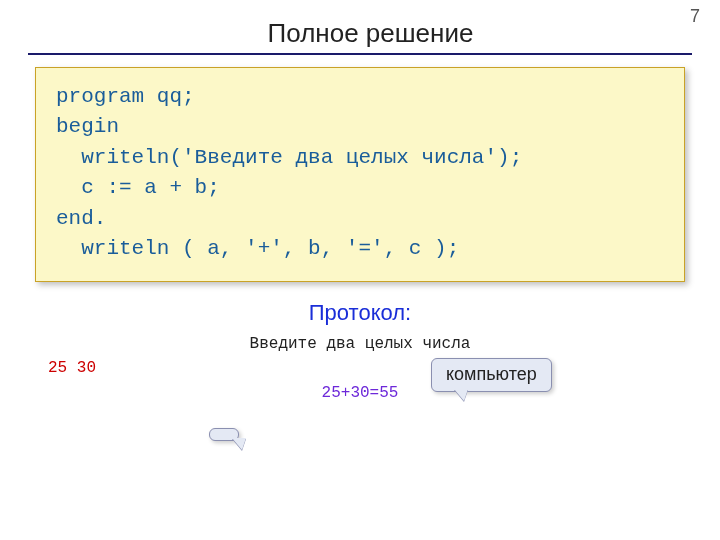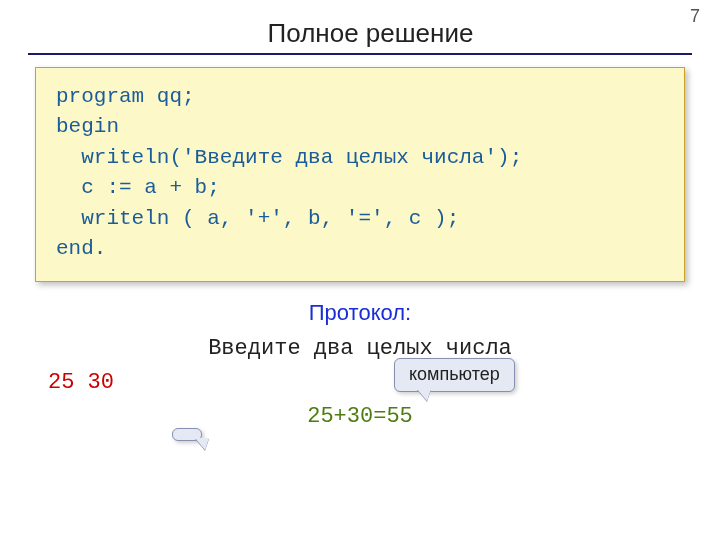--- a/index.html
+++ b/index.html
@@ -48,38 +48,39 @@
   .proto-heading {
     text-align: center;
     color: #1a2ed8;
     font-size: 22px;
     margin-top: 18px;
     margin-bottom: 6px;
     font-weight: normal;
   }
   .console {
     font-family: "Courier New", Courier, monospace;
-    font-size: 22px;
+    font-size: 16px;
     text-align: center;
     line-height: 1.55;
   }
   .console .prompt { color: #222; }
   .console .user-input { color: #cc0000; text-align: left; padding-left: 48px; }
-  .console .result { color: #4d7c0f; }
+  .console .result { color: #6d28d9; }
 
   .callout {
     position: absolute;
     background: #e4e9f4;
     border: 1px solid #8a8fb0;
     border-radius: 6px;
     padding: 5px 14px 6px 14px;
     font-size: 18px;
     color: #222;
     box-shadow: 2px 2px 4px rgba(0,0,0,0.2);
     font-family: Arial, Helvetica, sans-serif;
+    margin-left: 37px;
   }
   .callout .tail {
     position: absolute;
     bottom: -10px;
     left: 22px;
     width: 0; height: 0;
     border-left: 10px solid transparent;
     border-right: 4px solid transparent;
     border-top: 12px solid #e4e9f4;
     filter: drop-shadow(0 1px 0 #8a8fb0);
@@ -93,22 +94,22 @@
 <div class="page-number">7</div>
 
 <h1 class="title">Полное решение</h1>
 <hr class="title-rule">
 
 <div class="code-block">
   <div class="line">program qq;</div>
   <div class="line">begin</div>
   <div class="line">  writeln('Введите два целых числа');</div>
   <div class="line">  c := a + b;</div>
+  <div class="line">end.</div>
   <div class="line">  writeln ( a, '+', b, '=', c );</div>
-  <div class="line">end.</div>
 </div>
 
 <h2 class="proto-heading">Протокол:</h2>
 
 <div class="console">
   <div class="prompt">Введите два целых числа</div>
   <div class="user-input">25 30</div>
   <div class="result">25+30=55</div>
 </div>
 

